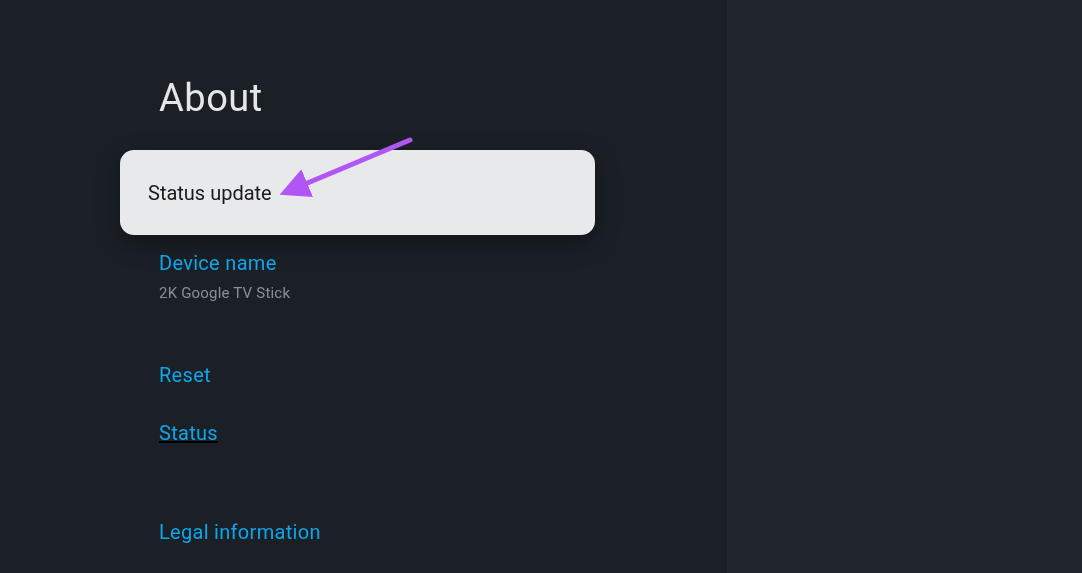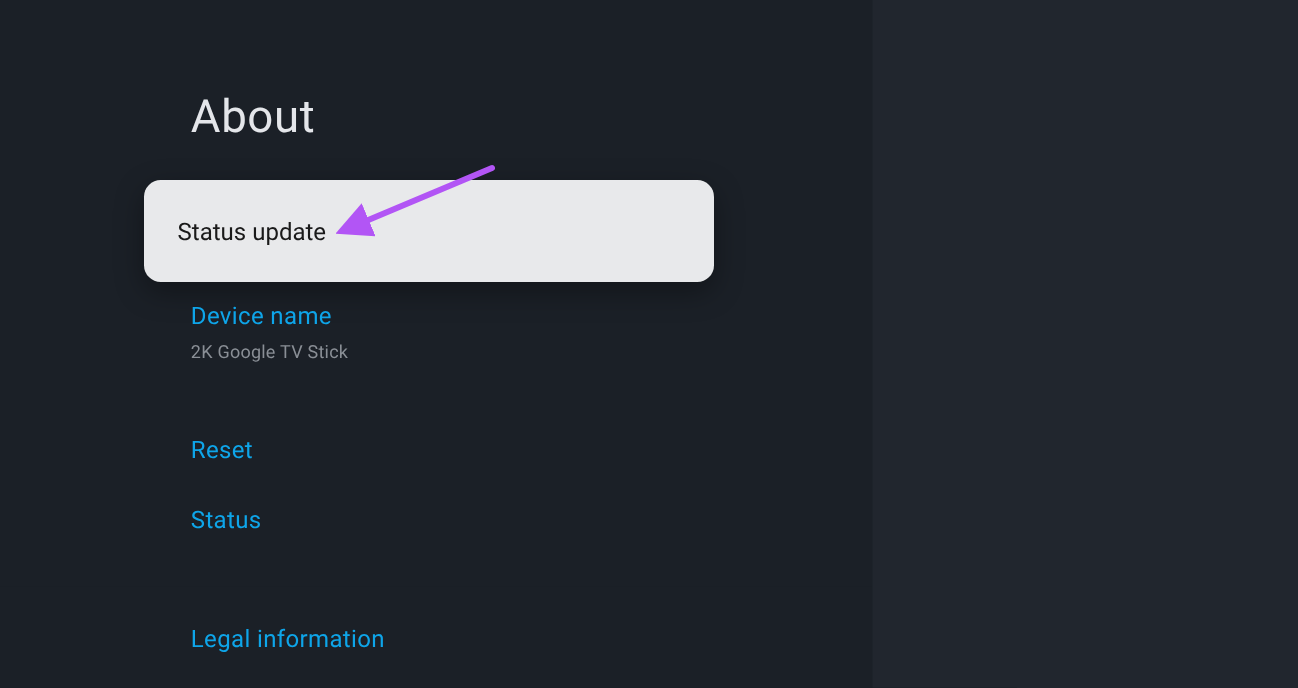--- a/index.html
+++ b/index.html
@@ -71,21 +71,21 @@
     }
     .menu-item-subtitle {
       color: #8a8f96;
       font-size: 15px;
       font-weight: 400;
       margin-top: 9px;
       letter-spacing: 0.2px;
     }
     .item-device-name { top: 251px; }
     .item-reset { top: 349px; margin-top: 14px; }
-    .item-status { top: 421px; }
+    .item-status { top: 421px; text-decoration: underline; }
     .item-legal { top: 520px; }
     .arrow {
       position: absolute;
       left: 280px;
       top: 132px;
       width: 140px;
       height: 70px;
       pointer-events: none;
     }
   </style>

